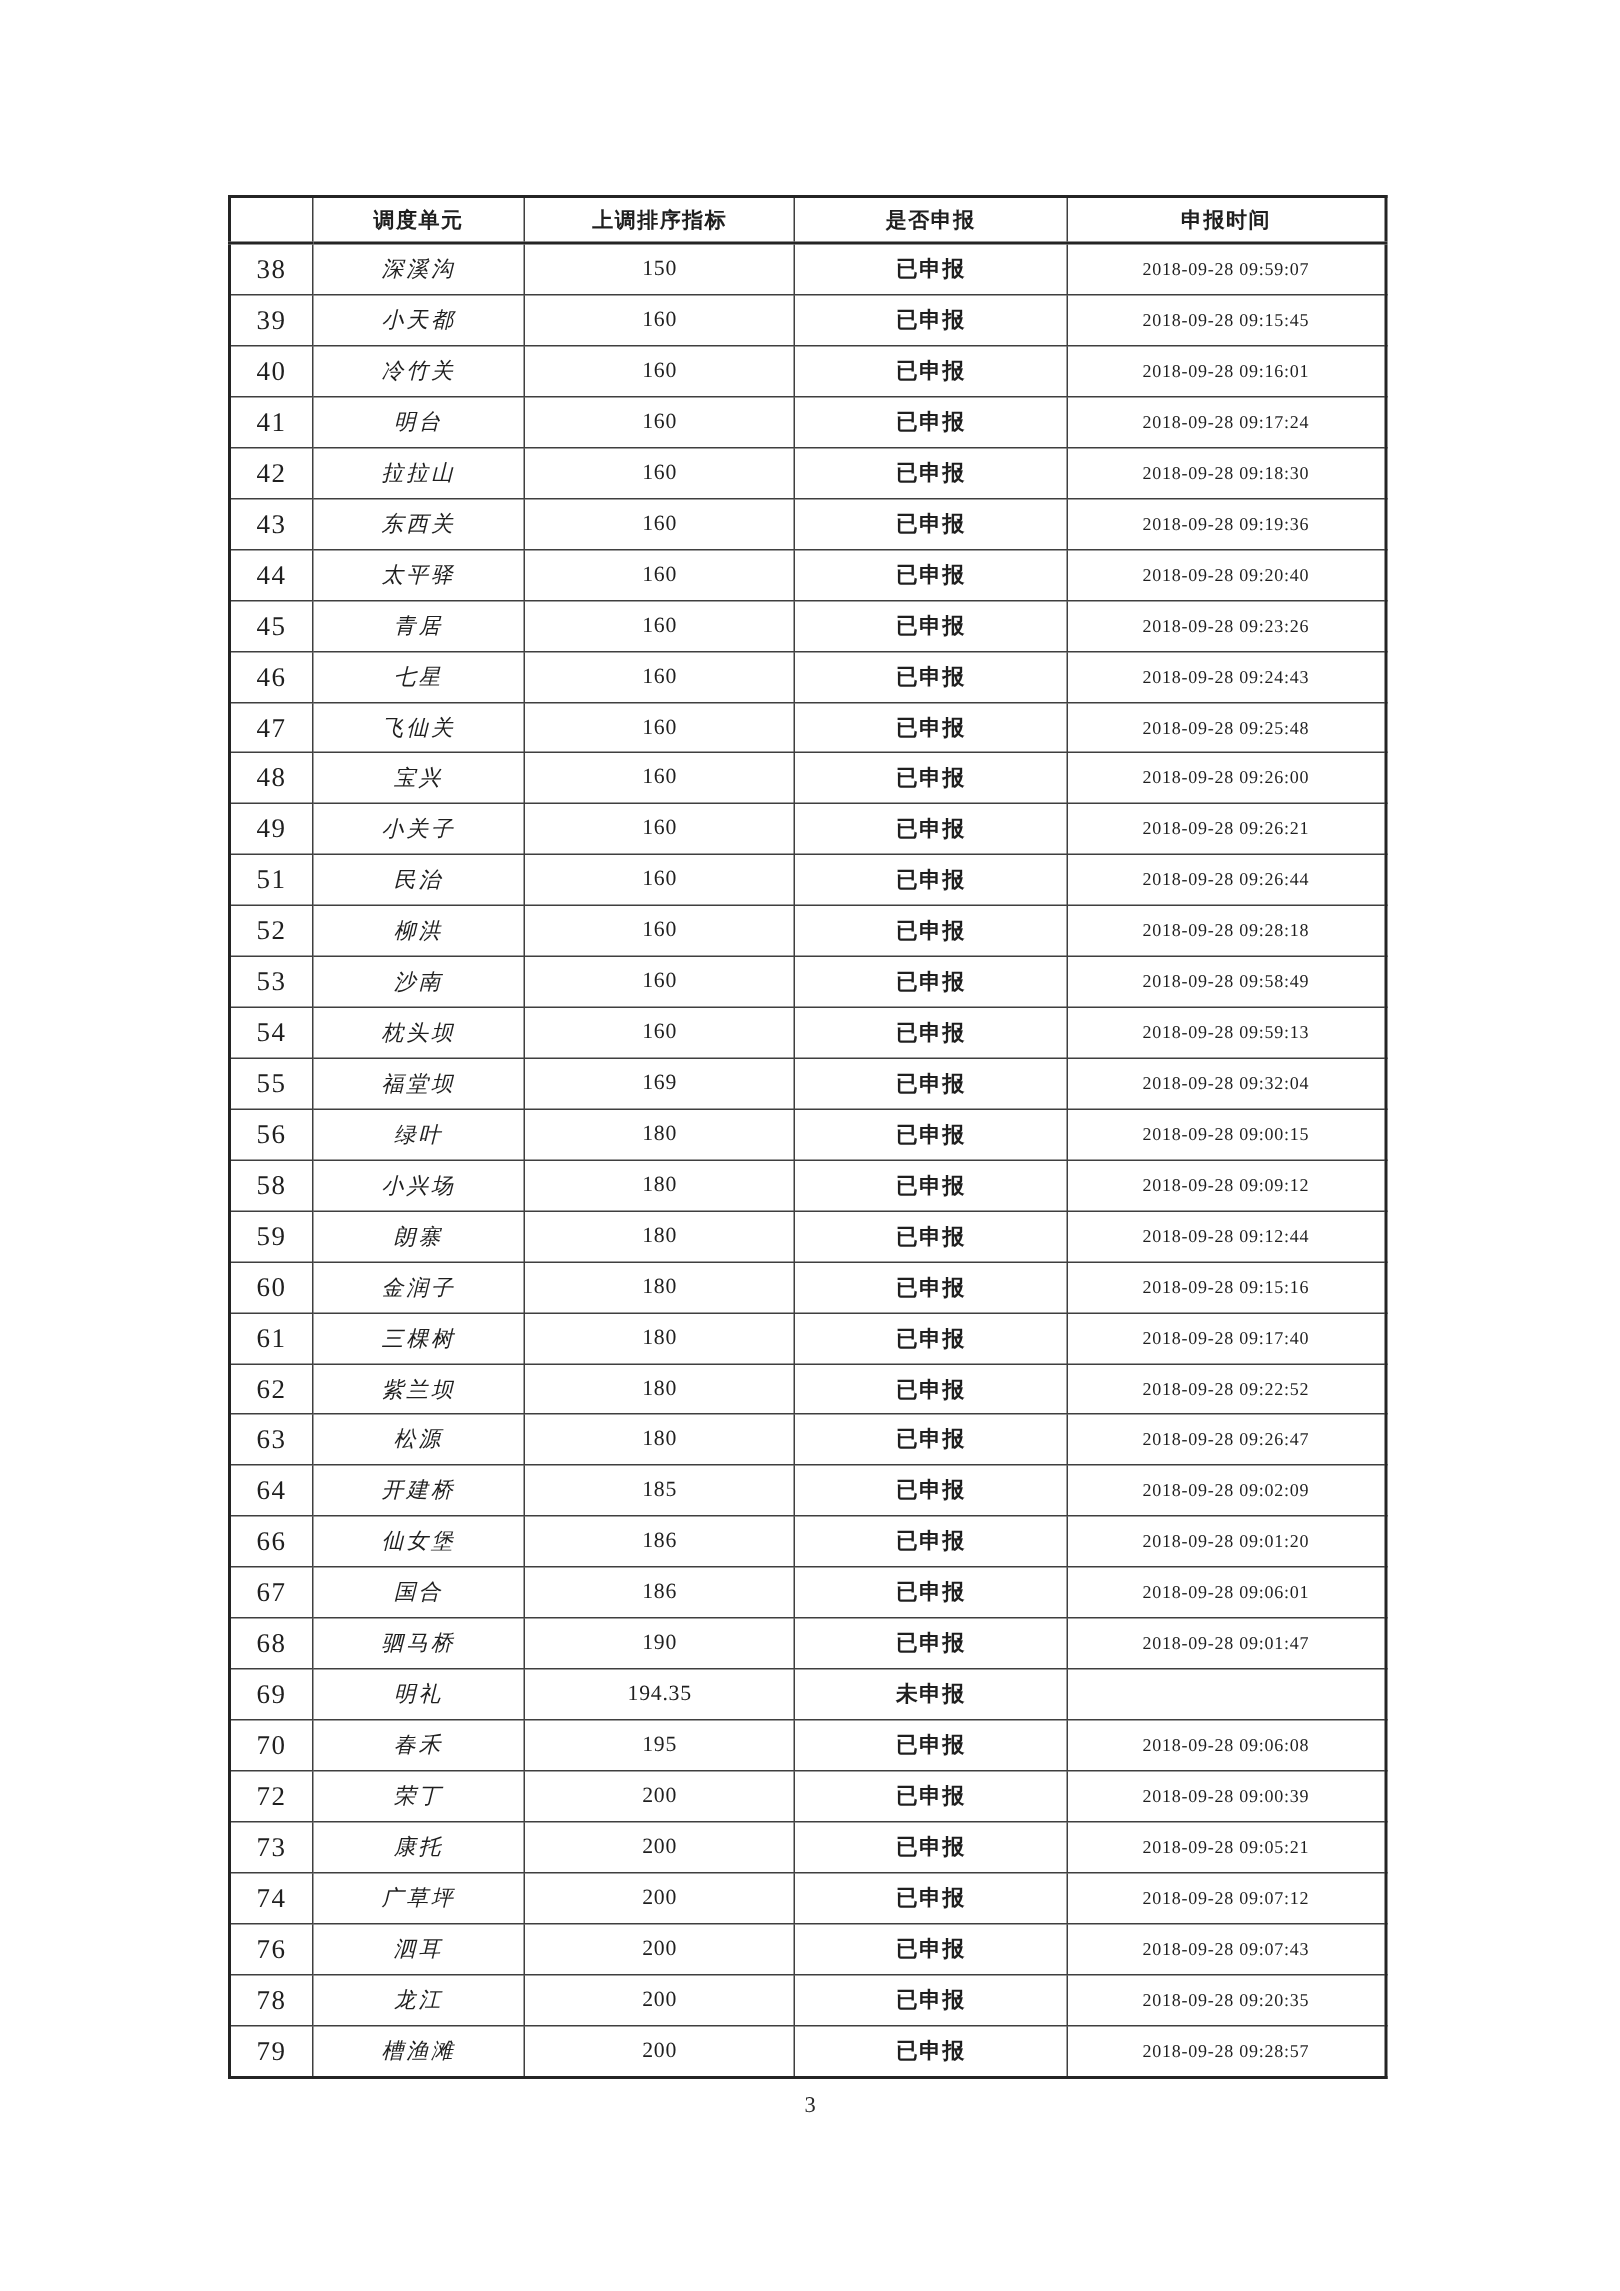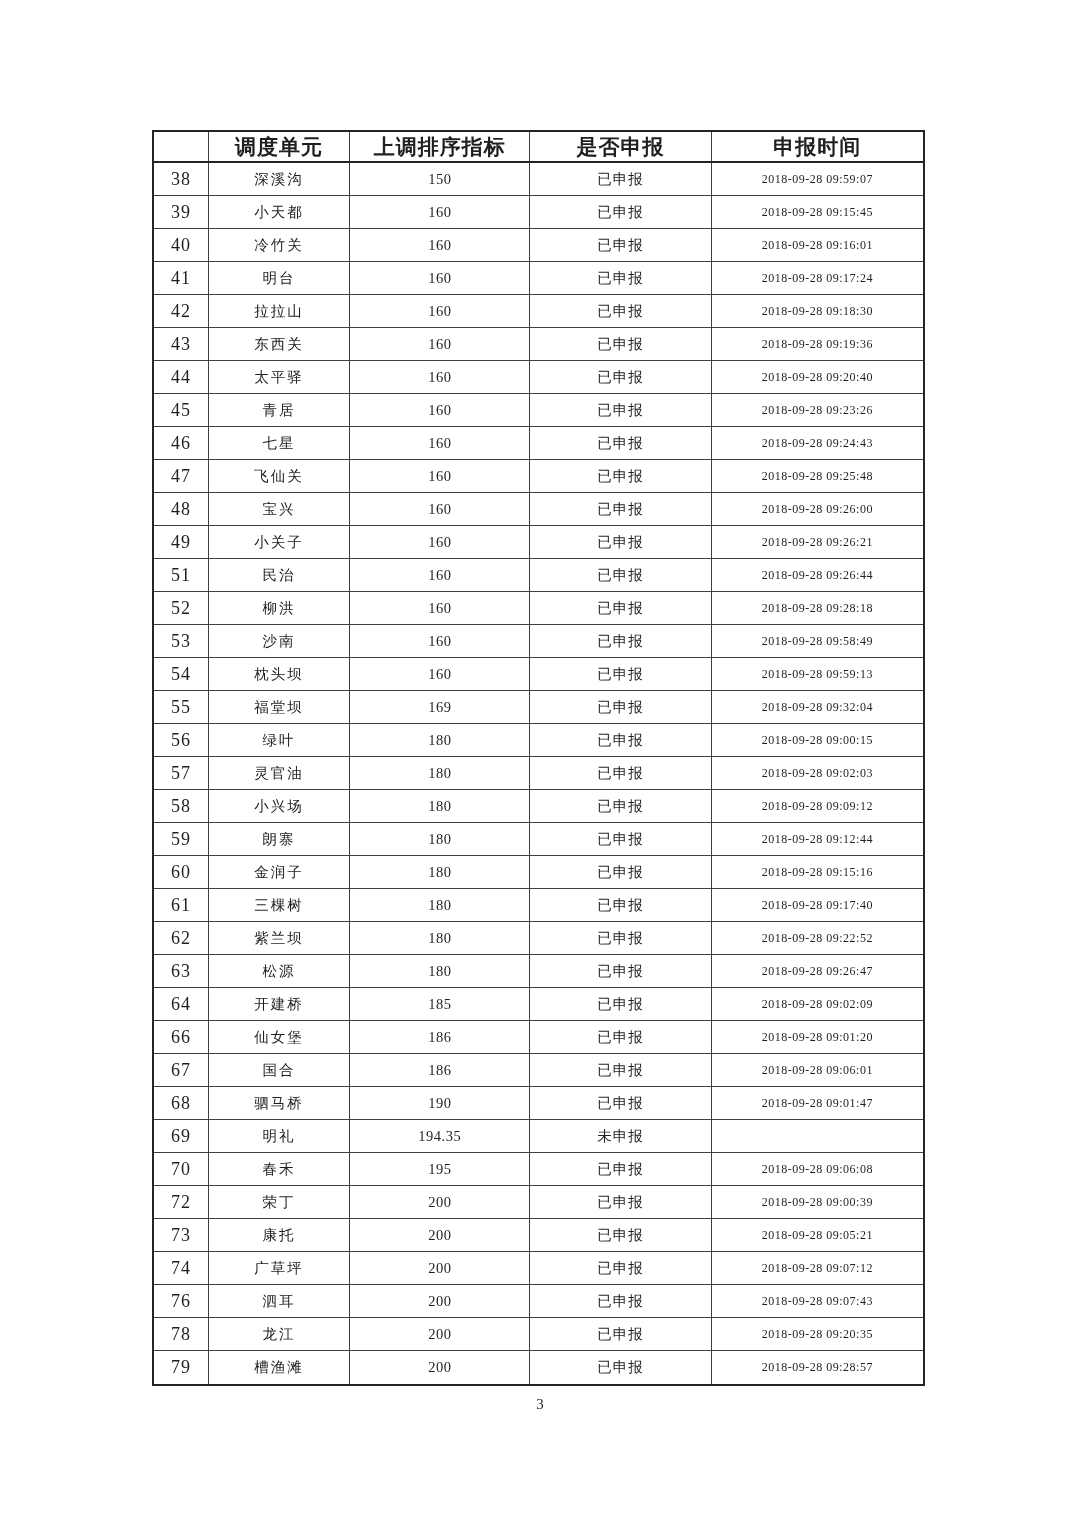--- a/index.html
+++ b/index.html
@@ -32,37 +32,39 @@
     border: 1px solid #3f3f3f;
     text-align: center;
     vertical-align: middle;
     padding: 0 2px;
     white-space: nowrap;
     overflow: hidden;
     color: #1f1f1f;
   }
   table.report thead th {
     font-weight: bold;
-    font-size: 21px;
+    font-size: 14px;
     height: 29px;
     letter-spacing: 1px;
     border-bottom: 2px solid #242424;
   }
   td.col-index {
     font-size: 18px;
     letter-spacing: 1px;
   }
   td.col-unit {
     letter-spacing: 2px;
+    font-style: italic;
   }
   td.col-indicator {
     letter-spacing: 0.5px;
   }
   td.col-declared {
     letter-spacing: 1px;
+    font-weight: bold;
   }
   td.col-time {
     font-size: 12px;
     letter-spacing: 0.5px;
   }
   .page-number {
     position: absolute;
     left: 0;
     top: 1396px;
     width: 100%;
@@ -214,27 +216,20 @@
       <td class="col-time">2018-09-28 09:32:04</td>
     </tr>
         <tr>
       <td class="col-index">56</td>
       <td class="col-unit">绿叶</td>
       <td class="col-indicator">180</td>
       <td class="col-declared">已申报</td>
       <td class="col-time">2018-09-28 09:00:15</td>
     </tr>
         <tr>
-      <td class="col-index">57</td>
-      <td class="col-unit">灵官油</td>
-      <td class="col-indicator">180</td>
-      <td class="col-declared">已申报</td>
-      <td class="col-time">2018-09-28 09:02:03</td>
-    </tr>
-        <tr>
       <td class="col-index">58</td>
       <td class="col-unit">小兴场</td>
       <td class="col-indicator">180</td>
       <td class="col-declared">已申报</td>
       <td class="col-time">2018-09-28 09:09:12</td>
     </tr>
         <tr>
       <td class="col-index">59</td>
       <td class="col-unit">朗寨</td>
       <td class="col-indicator">180</td>

